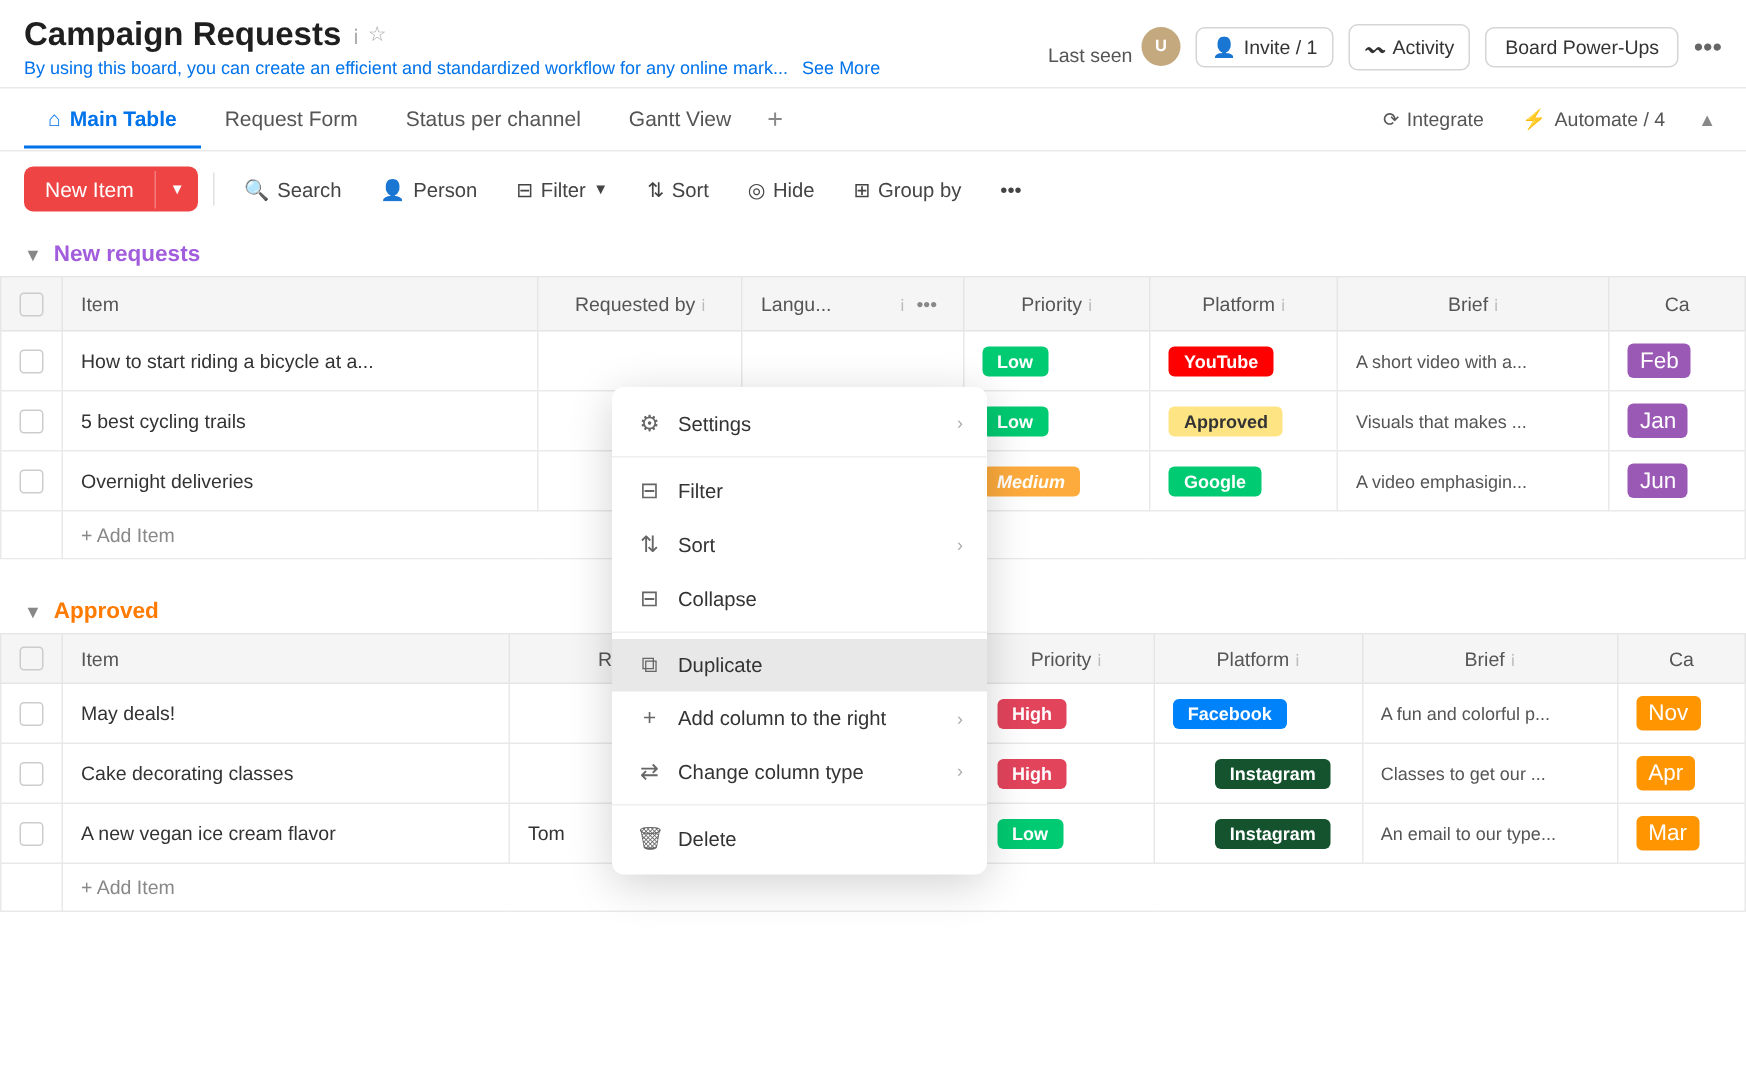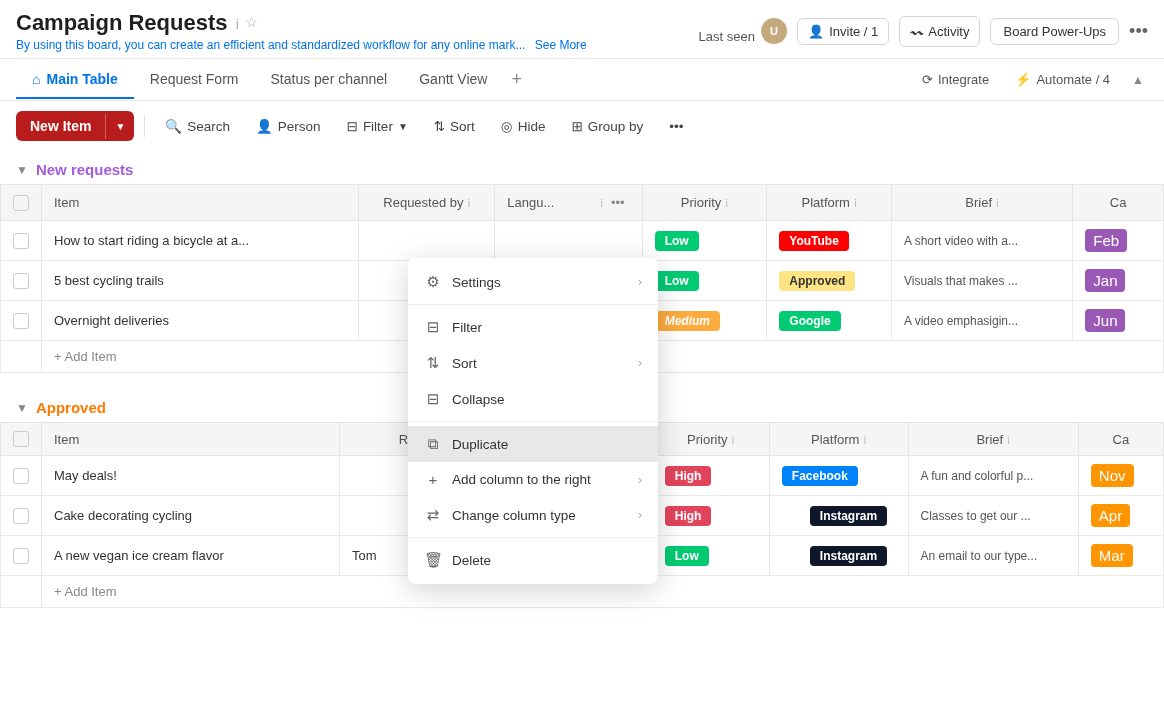--- a/index.html
+++ b/index.html
@@ -25,21 +25,21 @@
     .tabs-left { display: flex; align-items: center; }
     .tab { padding: 10px 16px; font-size: 14px; color: #555; cursor: pointer; border-bottom: 2px solid transparent; display: flex; align-items: center; gap: 6px; white-space: nowrap; }
     .tab.active { color: #0073ea; border-bottom: 2px solid #0073ea; font-weight: 600; }
     .tab-add { padding: 10px 8px; color: #888; cursor: pointer; font-size: 18px; }
     .tabs-right { display: flex; align-items: center; gap: 10px; }
     .tab-action { display: flex; align-items: center; gap: 5px; font-size: 13px; color: #555; cursor: pointer; padding: 5px 8px; border-radius: 4px; }
     .chevron-up { font-size: 12px; color: #888; cursor: pointer; padding: 4px; }
 
     
     .toolbar { display: flex; align-items: center; gap: 6px; padding: 10px 16px; }
-    .new-item-btn { display: flex; align-items: center; background: #b91c1c; color: #fff; border-radius: 6px; cursor: pointer; font-weight: 700; font-size: 14px; overflow: hidden; }
+    .new-item-btn { display: flex; align-items: center; background: #ef4444; color: #fff; border-radius: 6px; cursor: pointer; font-weight: 400; font-size: 14px; overflow: hidden; }
     .new-item-main { padding: 7px 14px; }
     .new-item-arrow { padding: 7px 9px; border-left: 1px solid rgba(255,255,255,0.3); font-size: 10px; }
     .toolbar-sep { width: 1px; height: 22px; background: #e0e0e0; margin: 0 4px; }
     .tool-btn { display: flex; align-items: center; gap: 5px; padding: 6px 10px; border-radius: 6px; cursor: pointer; color: #444; font-size: 13.5px; }
 
     
     .main-content { overflow: auto; height: calc(100vh - 160px); position: relative; }
     .group-section { margin-bottom: 0; }
     .group-header { display: flex; align-items: center; gap: 8px; padding: 10px 16px 6px; }
     .group-toggle { color: #888; cursor: pointer; font-size: 12px; }
@@ -61,21 +61,21 @@
     thead th.ca-col { min-width: 80px; }
     tbody td { border: 1px solid #e9e9e9; padding: 8px 12px; font-size: 13px; color: #333; vertical-align: middle; }
     .checkbox { width: 16px; height: 16px; border: 1.5px solid #ccc; border-radius: 3px; cursor: pointer; }
     .row-item { display: flex; align-items: center; justify-content: space-between; }
     .row-item .add-icon { opacity: 0; color: #888; font-size: 16px; cursor: pointer; }
     .badge { display: inline-block; padding: 3px 10px; border-radius: 4px; font-size: 12px; font-weight: 600; color: #fff; }
     .badge-low { background: #00ca72; }
     .badge-medium { background: #fdab3d; font-style: italic; }
     .badge-high { background: #e2445c; }
     .badge-facebook { background: #0082fb; }
-    .badge-instagram { background: #0f172a; margin-left: 28px; }
+    .badge-instagram { background: #14532d; margin-left: 28px; }
     .badge-youtube { background: #ff0000; }
     .badge-mailchimp { background: #ffe484; color: #333; }
     .badge-google { background: #00ca72; }
     .lang-tag { display: inline-block; padding: 2px 8px; border-radius: 12px; font-size: 11px; font-weight: 500; margin-right: 3px; }
     .lang-japanese { background: #a8d8e8; color: #1a6a8a; }
     .lang-hebrew { background: #d4e8ff; color: #0055aa; }
     .lang-count { display: inline-flex; align-items: center; justify-content: center; width: 18px; height: 18px; border-radius: 50%; background: #666; color: #fff; font-size: 10px; }
     .add-item-row td { color: #888; font-size: 13px; cursor: pointer; }
     .col-header-inner { display: flex; align-items: center; justify-content: center; gap: 4px; }
     .info-icon { color: #bbb; font-size: 11px; cursor: pointer; }
@@ -343,21 +343,21 @@
             <td><span class="badge badge-facebook">Facebook</span></td>
             <td><span class="brief-text">A fun and colorful p...</span></td>
             <td><span class="date-badge date-orange">Nov</span></td>
           </tr>
           <tr>
             <td>
                 <div class="checkbox"></div>
               </td>
             <td>
               <div class="row-item">
-                <span>Cake decorating cycling</span>
+                <span>Cake decorating classes</span>
                 <span class="add-icon">⊕</span>
               </div>
             </td>
             <td></td>
             <td></td>
             <td><span class="badge badge-high">High</span></td>
             <td><span class="badge badge-instagram">Instagram</span></td>
             <td><span class="brief-text">Classes to get our ...</span></td>
             <td><span class="date-badge date-orange">Apr</span></td>
           </tr>

